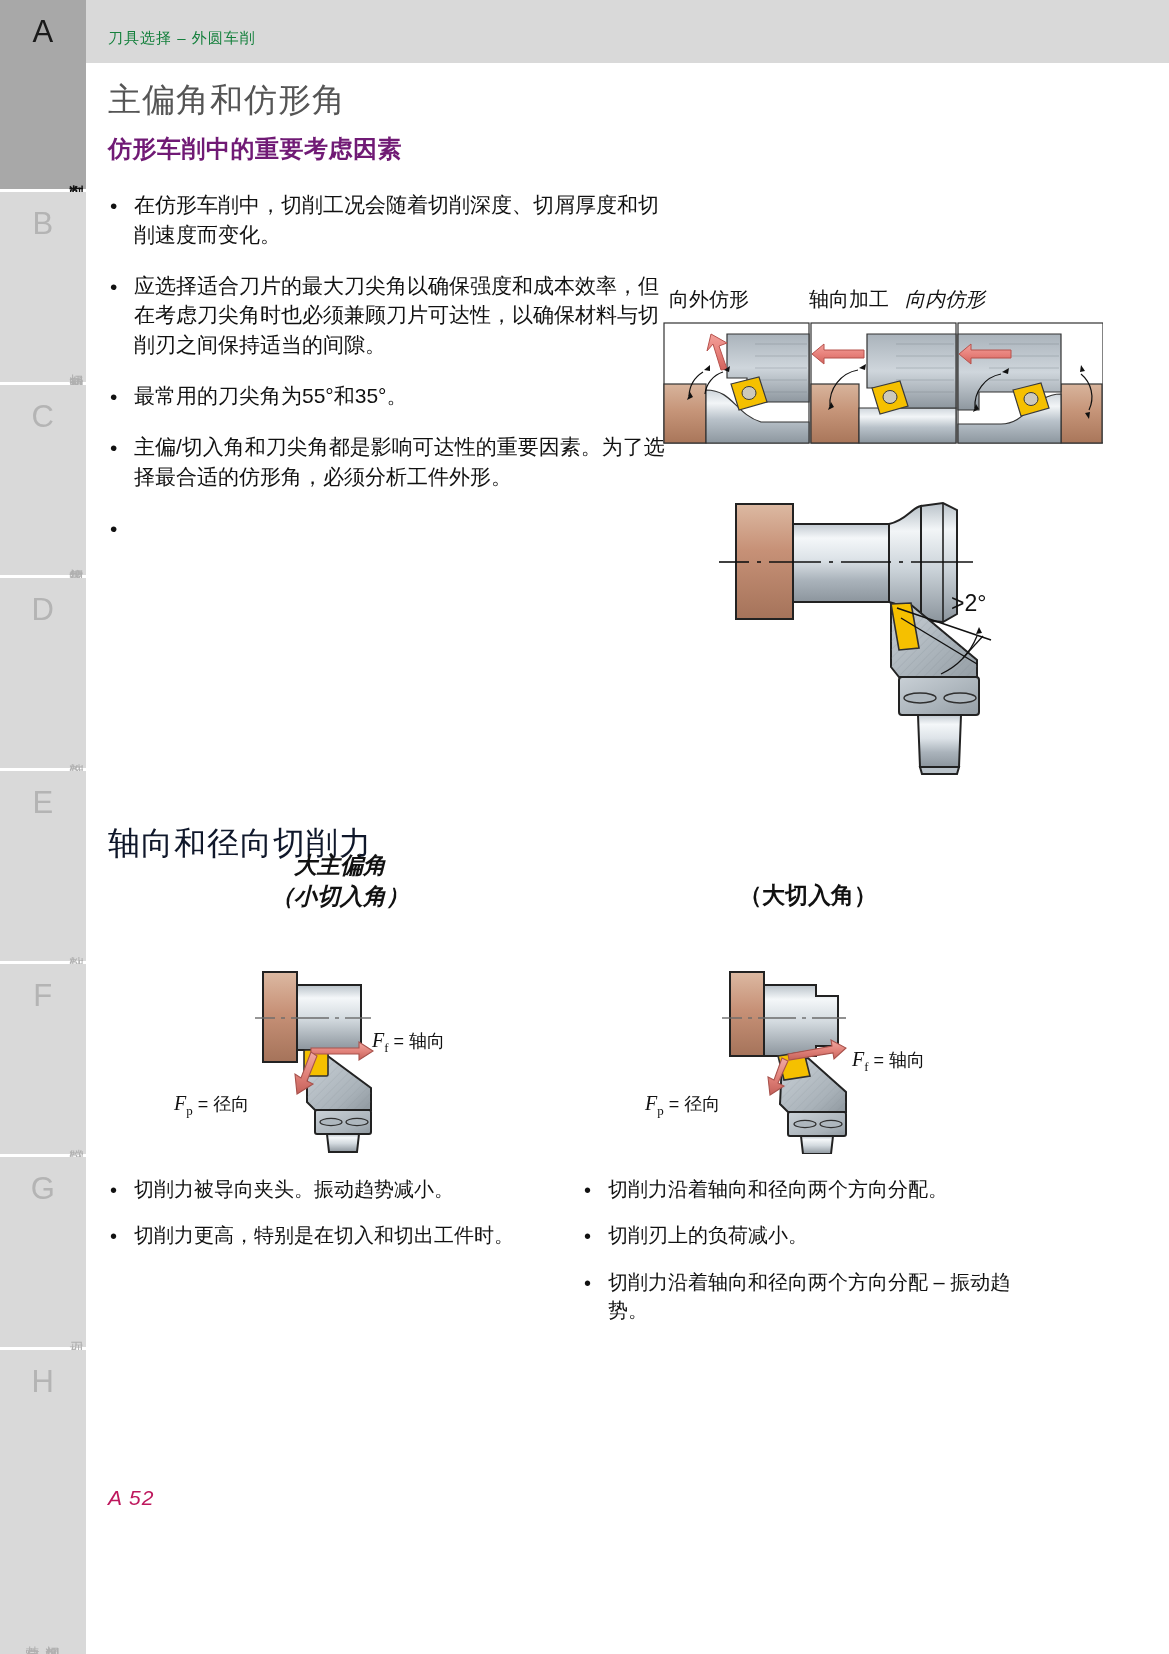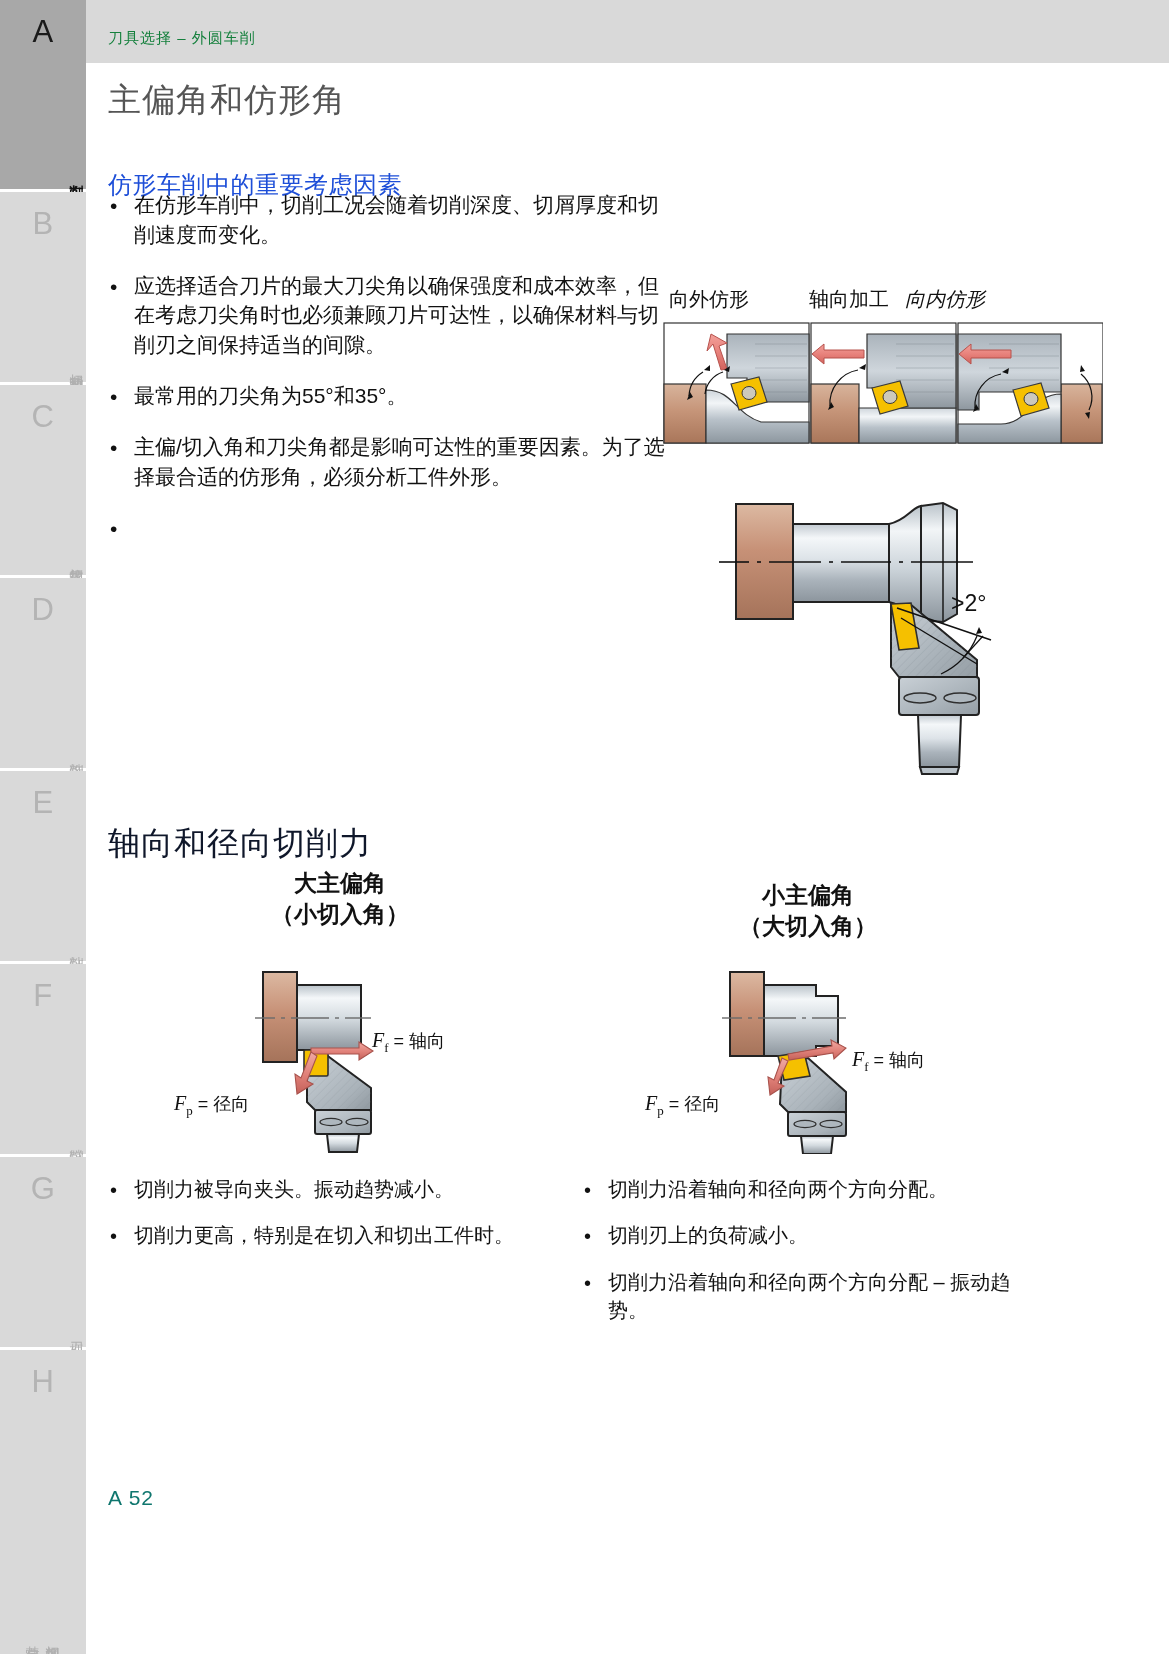--- a/index.html
+++ b/index.html
@@ -119,24 +119,23 @@
     top: 78px;
     font-size: 33px;
     color: #555555;
     letter-spacing: 1px;
   }
   .h2 {
     position: absolute;
     left: 108px;
     top: 133px;
     font-size: 24px;
-    font-weight: normal;
-    color: #1d4ed8;
+    font-weight: bold;
+    color: #701a75;
     letter-spacing: 0.5px;
-    margin-top: 36px;
   }
   .h1b {
     position: absolute;
     left: 108px;
     top: 822px;
     font-size: 32px;
     color: #0f172a;
     letter-spacing: 1px;
   }
 
@@ -212,22 +211,23 @@
     color: #111;
     white-space: nowrap;
   }
 
   
   .folio {
     position: absolute;
     left: 108px;
     top: 1486px;
     font-size: 21px;
-    color: #0f766e;
+    color: #be185d;
     letter-spacing: 1px;
+    font-style: italic;
   }
 
   svg { display: block; }
   .fig { position: absolute; }
 </style>
 </head>
 <body>
 
 <div class="page">
 
@@ -485,27 +485,26 @@
       <ellipse cx="255" cy="236" rx="16" ry="5" fill="#aeb7be" stroke="#2f2f2f" stroke-width="1.4"></ellipse>
 
       <path d="M213 253 L256 253 L254 305 L215 305 Z" fill="url(#stA)" stroke="#222" stroke-width="2"></path>
       <path d="M215 305 L254 305 L252 312 L217 312 Z" fill="#b9c2c9" stroke="#222" stroke-width="2"></path>
     </svg>
   </div>
   <div class="angle-label" style="left:951px;top:590px;">&gt;2°</div>
 
   <div class="h1b">轴向和径向切削力</div>
 
-  <div class="fig-head" style="left:180px;top:868px;width:320px;">
+  <div class="fig-head" style="left:180px;top:850px;width:320px;font-style:italic;">
     <div>大主偏角</div>
     <div>（小切入角）</div>
   </div>
 
   <div class="fig-head" style="left:648px;top:880px;width:320px;">
-    <div>小主偏角</div>
     <div>（大切入角）</div>
   </div>
 
   <div class="fig" style="left:255px;top:962px;">
     <svg width="150" height="192" viewBox="0 0 150 192">
       <defs>
         <linearGradient id="copL" x1="0" y1="0" x2="0" y2="1">
           <stop offset="0%" stop-color="#dcb9a2"></stop>
           <stop offset="45%" stop-color="#c79177"></stop>
           <stop offset="100%" stop-color="#a5735a"></stop>

